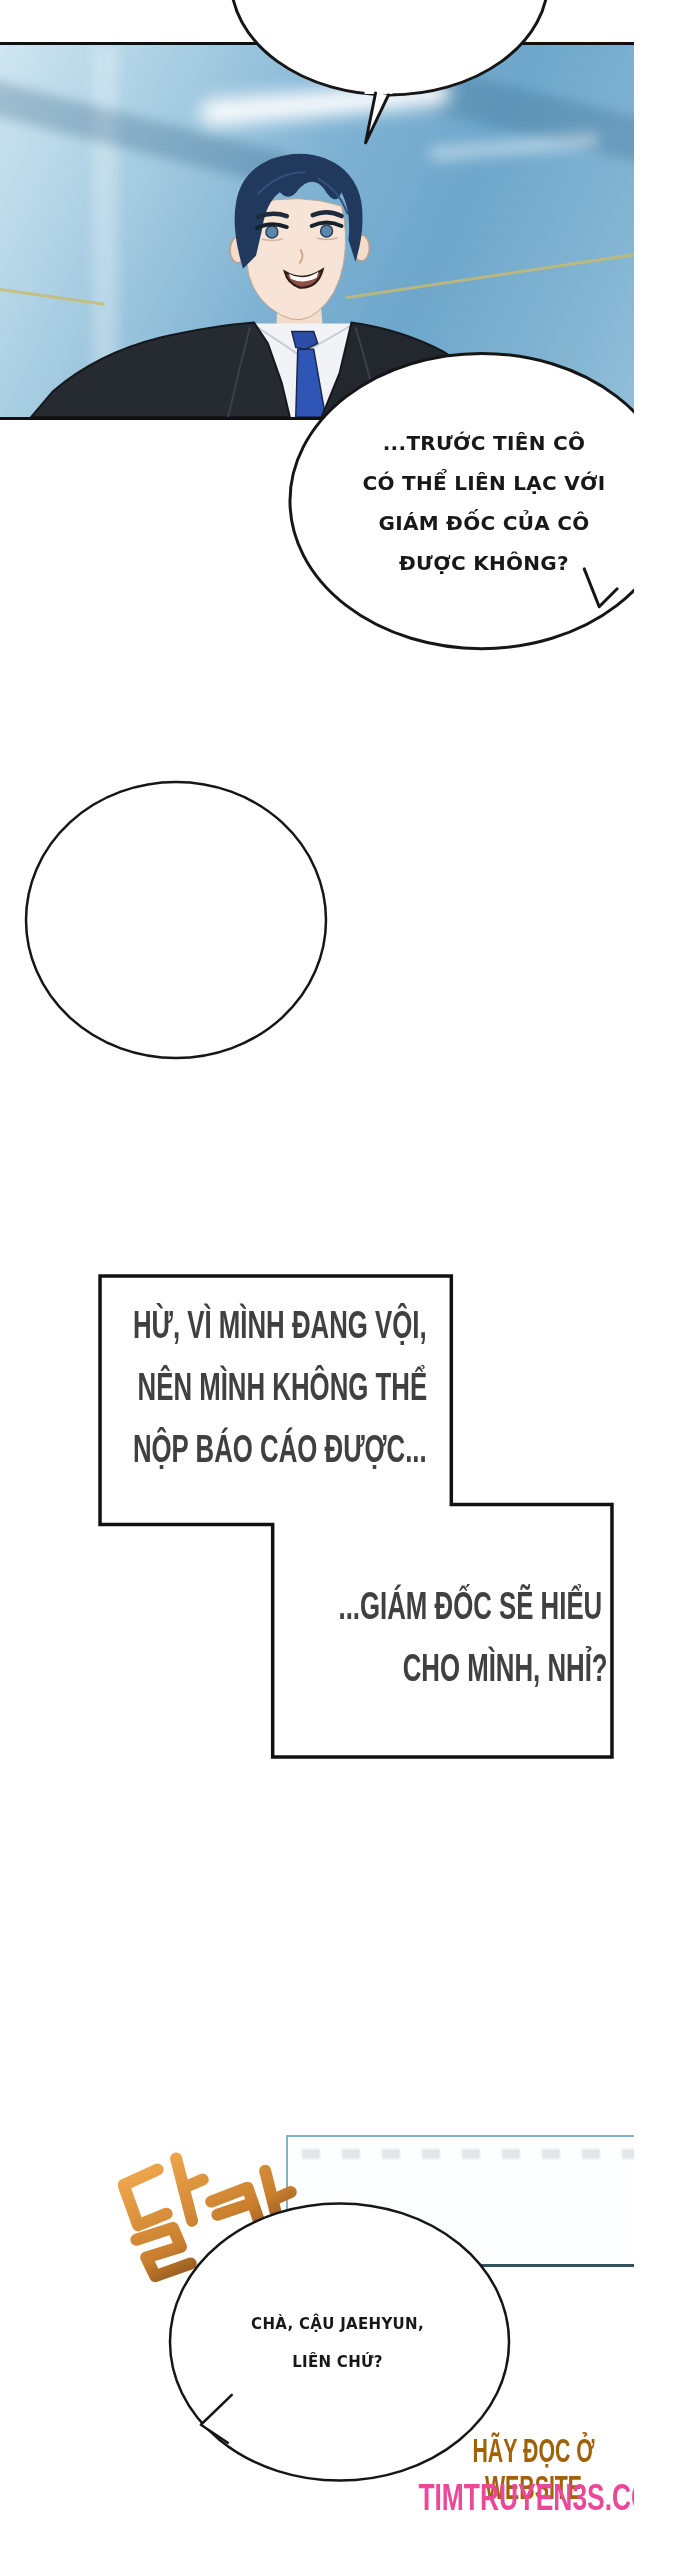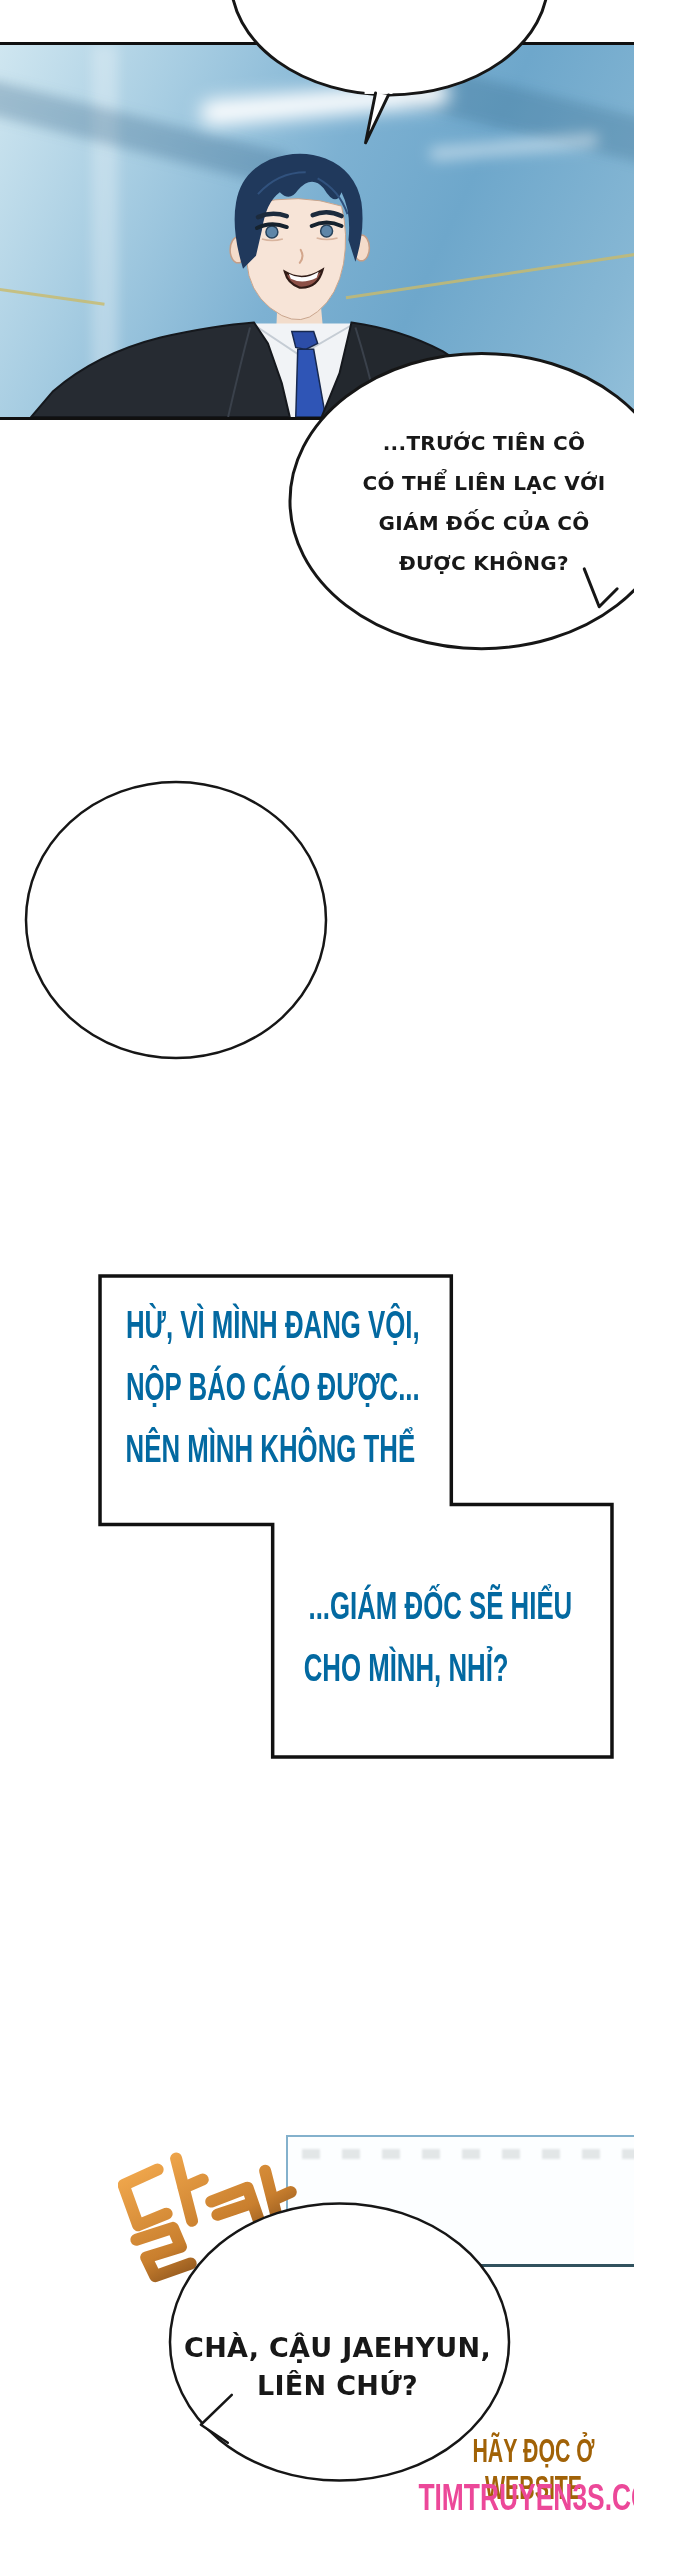--- a/index.html
+++ b/index.html
@@ -23,21 +23,21 @@
   .yline-left{left:-5px;top:250px;width:110px;transform:rotate(8deg);}
   .yline-right{left:344px;top:225px;width:354px;transform:rotate(-8.5deg);}
   .man-svg{position:absolute;inset:0;width:100%;height:100%;}
 
   
   .shape{position:absolute;}
 
   
   .comic{position:absolute;text-align:center;color:#181818;font-weight:600;letter-spacing:0.3px;}
   .comic div{white-space:nowrap;}
-  .heavyblock{position:absolute;text-align:left;color:#0369a1;}
+  .heavyblock{position:absolute;text-align:right;color:#404040;}
   .heavyblock div{white-space:nowrap;}
   .heavy{display:inline-block;font-family:"Liberation Sans",sans-serif;font-weight:700;
          transform:scaleY(1.28) scaleX(.86);transform-origin:center;}
   .wm{position:absolute;text-align:center;font-family:"Liberation Sans",sans-serif;font-weight:700;}
   .wm span{display:inline-block;transform-origin:center;}
 
   
   .bluerect{position:absolute;left:286px;top:2135px;width:403px;height:132px;box-sizing:border-box;
             background:#fcfeff;border-top:2px solid #84b1cc;border-left:2px solid #84b1cc;
             border-bottom:3px solid #31525e;}
@@ -125,22 +125,22 @@
 
   <svg class="shape" style="left:20px;top:777px;" width="312" height="286" viewBox="0 0 312 286">
     <ellipse cx="156" cy="143" rx="150" ry="138" fill="#ffffff" stroke="#161616" stroke-width="2.5"></ellipse>
   </svg>
 
   <svg class="shape" style="left:95px;top:1271px;" width="524" height="494" viewBox="0 0 525 495">
     <path d="M5,5 H357 V234 H518 V487 H178 V254 H5 Z" fill="#ffffff" stroke="#111111" stroke-width="3.5"></path>
   </svg>
   <div class="heavyblock" style="left:102px;top:1294px;width:349px;font-size:30px;line-height:62px;">
     <div><span class="heavy">HỪ, VÌ MÌNH ĐANG VỘI,</span></div>
+    <div><span class="heavy">NÊN MÌNH KHÔNG THỂ</span></div>
     <div><span class="heavy">NỘP BÁO CÁO ĐƯỢC...</span></div>
-    <div><span class="heavy">NÊN MÌNH KHÔNG THỂ</span></div>
   </div>
   <div class="heavyblock" style="left:287px;top:1575px;width:337px;font-size:30px;line-height:62px;">
     <div><span class="heavy">...GIÁM ĐỐC SẼ HIỂU</span></div>
     <div><span class="heavy">CHO MÌNH, NHỈ?</span></div>
   </div>
 
   <div class="bluerect">
     <div class="smudge"></div>
   </div>
 
@@ -167,21 +167,21 @@
       <path d="M161,62 L180,57"></path>
       <path d="M110,102 L150,95 L162,134 L112,172"></path>
     </g>
   </svg>
 
   <svg class="shape" style="left:162px;top:2197px;" width="355" height="292" viewBox="0 0 356 292">
     <ellipse cx="178" cy="145" rx="170" ry="139" fill="#ffffff" stroke="#161616" stroke-width="2.5"></ellipse>
     <polygon points="70,198 39,228 66,246" fill="#ffffff"></polygon>
     <path d="M70,198 L39,228 L66,246" fill="none" stroke="#161616" stroke-width="2.5" stroke-linecap="round" stroke-linejoin="round"></path>
   </svg>
-  <div class="comic" style="left:168px;top:2305px;width:339px;font-size:27px;line-height:38px;margin-top:24px;">
+  <div class="comic" style="left:168px;top:2305px;width:339px;font-size:15px;line-height:38px;">
     <div>CHÀ, CẬU JAEHYUN,</div>
     <div>LIÊN CHỨ?</div>
   </div>
 
   <div class="wm" style="left:401px;top:2439px;width:265px;font-size:26px;line-height:30px;color:#a16207;">
     <span style="transform:scaleY(1.25) scaleX(.82);">HÃY ĐỌC Ở WEBSITE</span>
   </div>
   <div class="wm" style="left:401px;top:2480px;width:265px;font-size:30px;line-height:36px;color:#ec4899;">
     <span style="transform:scaleY(1.2) scaleX(.88);">TIMTRUYEN3S.COM</span>
   </div>

